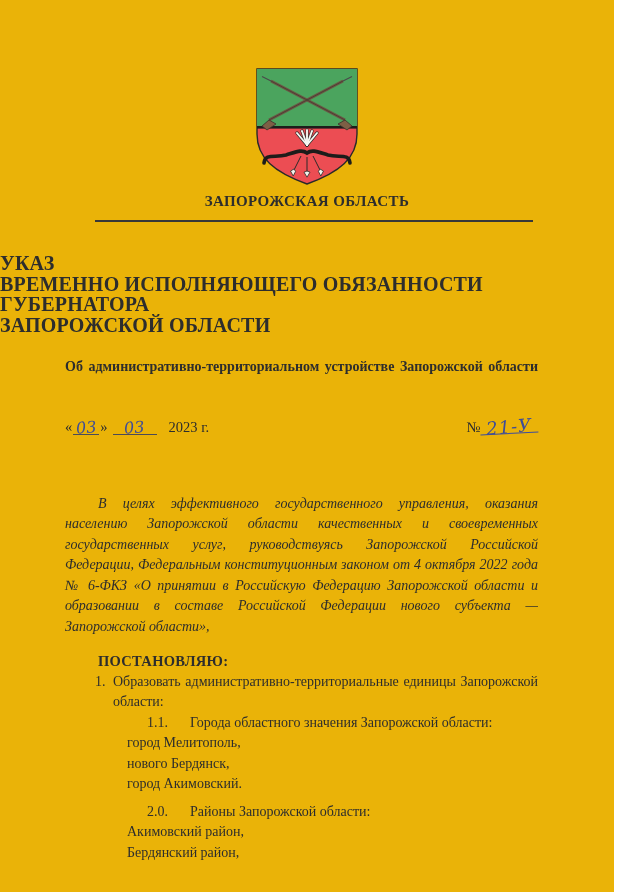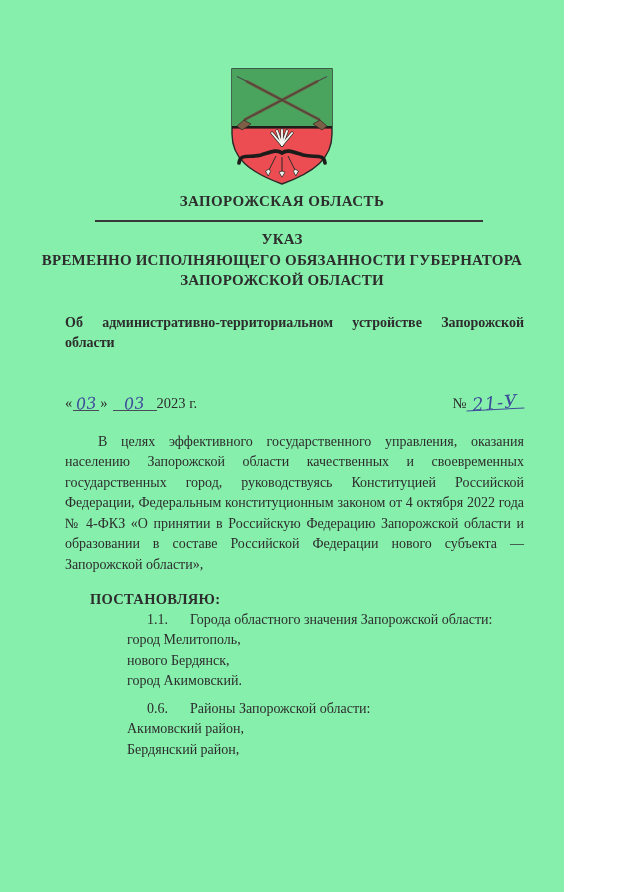--- a/index.html
+++ b/index.html
@@ -1,46 +1,46 @@
 <!DOCTYPE html>
 <html><head>
 <meta charset="utf-8">
 <style>
   html, body { margin: 0; padding: 0; background: #ffffff; }
   .page {
     position: relative;
-    width: 564px;
+    width: 614px;
     height: 892px;
-    background: #86efac;
+    background: #eab308;
     font-family: "Liberation Serif", "DejaVu Serif", serif;
     color: #2d2d2d;
     overflow: hidden;
   }
   .emblem { display: block; margin: 66px auto 0; }
 
   .region-name {
     margin-top: 5px;
     text-align: center;
     font-weight: bold;
     font-size: 15px;
     letter-spacing: 0.4px;
     line-height: 17px;
   }
   .rule { height: 2px; background: #383838; margin: 10px 81px 0 95px; }
 
   .doc-title {
-    margin-top: 7px;
-    text-align: center;
-    font-weight: bold;
-    font-size: 15px;
+    margin-top: 31px;
+    text-align: left;
+    font-weight: bold;
+    font-size: 20px;
     line-height: 20.5px;
     letter-spacing: 0.2px;
   }
 
-  .content { padding: 0 40px 0 65px; font-size: 14px; line-height: 20.5px; }
+  .content { padding: 0 76px 0 65px; font-size: 14px; line-height: 20.5px; }
 
   .subject {
     margin-top: 22px;
     font-weight: bold;
     font-size: 14px;
     text-align: justify;
     text-align-last: justify;
   }
 
   .meta-row {
@@ -53,40 +53,40 @@
   }
   .blank {
     display: inline-block;
     border-bottom: 1.4px solid #4a4a58;
     text-align: center;
     height: 17px;
     vertical-align: baseline;
   }
   .blank.day { width: 26px; margin: 0 1px; }
   .blank.month { width: 44px; margin-left: 5px; }
-  .year { margin-left: 0; }
+  .year { margin-left: 12px; }
   .hand {
     font-family: "DejaVu Serif", serif;
     font-style: italic;
     color: #3d4c99;
     font-size: 16px;
     display: inline-block;
     transform: rotate(-5deg) translateY(1px);
   }
   .blank.num { width: 58px; border-bottom-color: #3f4e9c; transform: rotate(-3deg); }
   .hand-num { font-size: 18px; letter-spacing: 1px; transform: rotate(-2deg) translateY(1px); }
 
-  .preamble { margin-top: 18px; }
+  .preamble { margin-top: 56px; font-style: italic; }
   .jline { text-align: justify; text-align-last: justify; }
   .preamble .jline.first { text-indent: 33px; }
   .preamble .jline.last { text-align-last: left; }
 
   .resolve {
     margin-top: 14px;
-    margin-left: 25px;
+    margin-left: 33px;
     font-weight: bold;
     font-size: 14.5px;
     letter-spacing: 0.3px;
   }
   .item1-l1 { padding-left: 30px; }
   .inum { display: inline-block; width: 18px; }
   .item1-cont { padding-left: 48px; }
 
   .sub-head { padding-left: 82px; }
   .sub-head.second { margin-top: 7px; }
@@ -166,37 +166,41 @@
         <span>«</span><span class="blank day"><span class="hand">03</span></span><span>»</span><span class="blank month"><span class="hand">03</span></span><span class="year">2023 г.</span>
       </div>
       <div>
         <span>№</span><span class="blank num"><span class="hand hand-num">21-У</span></span>
       </div>
     </div>
 
     <div class="preamble">
       <div class="jline first">В целях эффективного государственного управления, оказания</div>
       <div class="jline">населению Запорожской области качественных и своевременных</div>
-      <div class="jline">государственных город, руководствуясь Конституцией Российской</div>
+      <div class="jline">государственных услуг, руководствуясь Запорожской Российской</div>
       <div class="jline">Федерации, Федеральным конституционным законом от 4 октября 2022 года</div>
-      <div class="jline">№ 4-ФКЗ «О принятии в Российскую Федерацию Запорожской области и</div>
+      <div class="jline">№ 6-ФКЗ «О принятии в Российскую Федерацию Запорожской области и</div>
       <div class="jline">образовании в составе Российской Федерации нового субъекта —</div>
       <div class="jline last">Запорожской области»,</div>
     </div>
 
     <div class="resolve">ПОСТАНОВЛЯЮ:</div>
 
+    <div>
+      <div class="jline item1-l1"><span class="inum">1.</span><span>Образовать административно-территориальные единицы Запорожской</span></div>
+      <div class="item1-cont">области:</div>
+    </div>
 
     <div class="sub-head">
       <span class="snum">1.1.</span><span>Города областного значения Запорожской области:</span>
     </div>
     <div class="plain">город Мелитополь,</div>
     <div class="plain">нового Бердянск,</div>
     <div class="plain">город Акимовский.</div>
 
     <div class="sub-head second">
-      <span class="snum">0.6.</span><span>Районы Запорожской области:</span>
+      <span class="snum">2.0.</span><span>Районы Запорожской области:</span>
     </div>
     <div class="plain">Акимовский район,</div>
     <div class="plain">Бердянский район,</div>
 
   </div>
 </div>
 
 </body></html>

